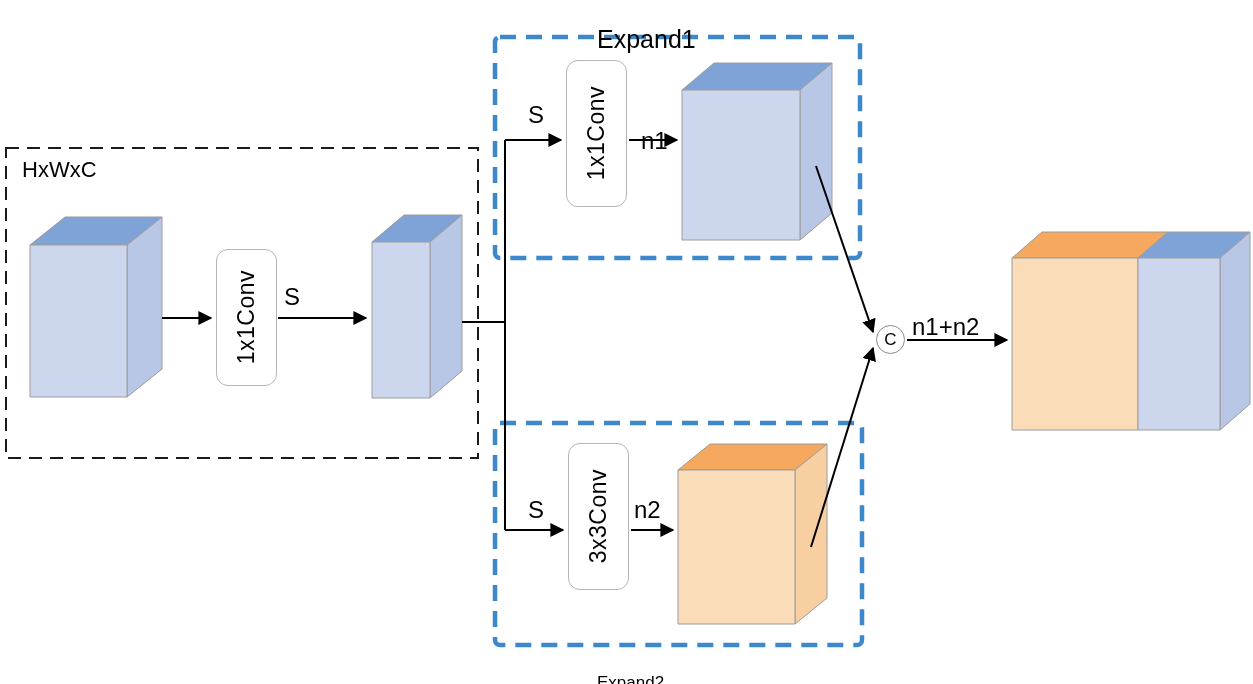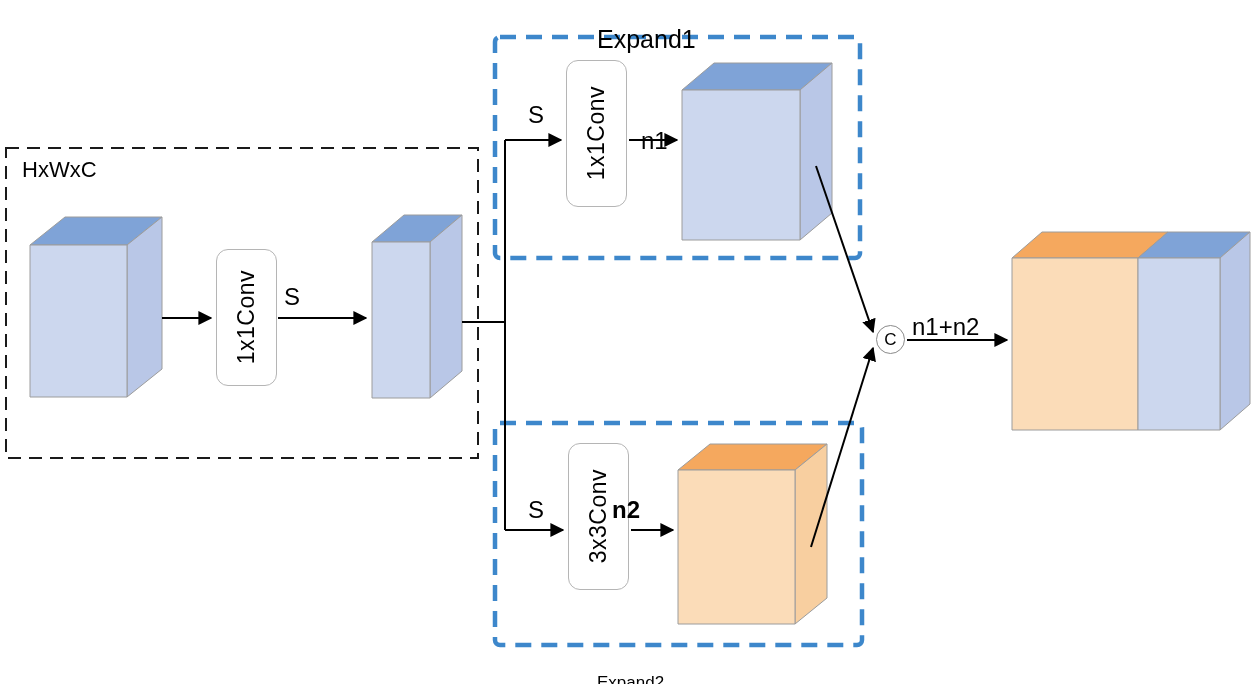--- a/index.html
+++ b/index.html
@@ -103,21 +103,21 @@
   </div>
 
   <div class="lbl" style="left:284px;top:284px;">S</div>
 
   <div class="lbl" style="left:528px;top:102px;">S</div>
 
   <div class="lbl" style="left:528px;top:497px;">S</div>
 
   <div class="lbl" style="left:641px;top:108px;margin-top:20px;">n1</div>
 
-  <div class="lbl" style="left:612px;top:497px;font-weight:bold;">n2</div>
+  <div class="lbl" style="left:634px;top:497px;">n2</div>
 
   <div class="lbl" style="left:912px;top:302px;margin-top:12px;">n1+n2</div>
 
   <div class="concat" style="left:876px;top:325px;">
     <span>C</span>
   </div>
 
 </div>
 
 </body></html>

